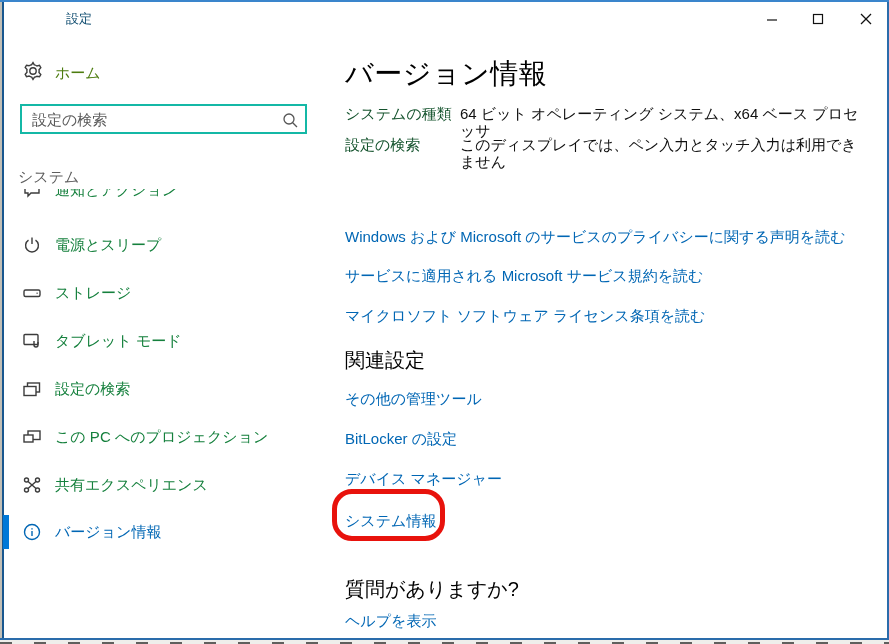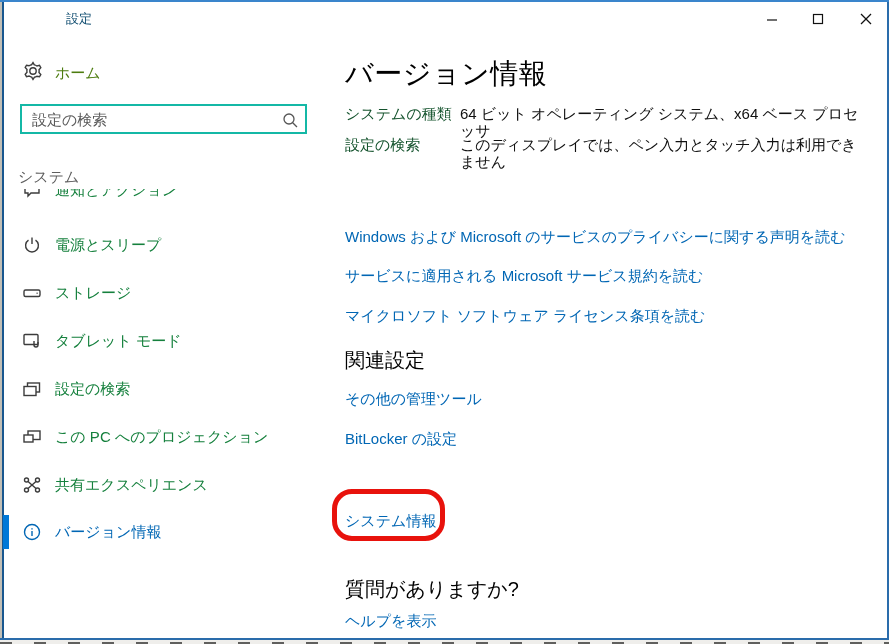--- a/index.html
+++ b/index.html
@@ -235,20 +235,21 @@
       <span class="sv">このディスプレイでは、ペン入力とタッチ入力は利用できません</span>
     </div>
 
     <a class="link mlink ml2">Windows および Microsoft のサービスのプライバシーに関する声明を読む</a>
     <a class="link mlink ml3">サービスに適用される Microsoft サービス規約を読む</a>
     <a class="link mlink ml4">マイクロソフト ソフトウェア ライセンス条項を読む</a>
 
     <h2 class="sub-heading related-heading">関連設定</h2>
     <a class="link rlink rl1">その他の管理ツール</a>
     <a class="link rlink rl2">BitLocker の設定</a>
+    <a class="link rlink rl3">デバイス マネージャー</a>
     <a class="link rlink rl4">システム情報</a>
 
     <div class="red-annotation"></div>
 
     <h2 class="sub-heading help-heading">質問がありますか?</h2>
     <a class="link help-link">ヘルプを表示</a>
   </div>
 
 </div>
 

